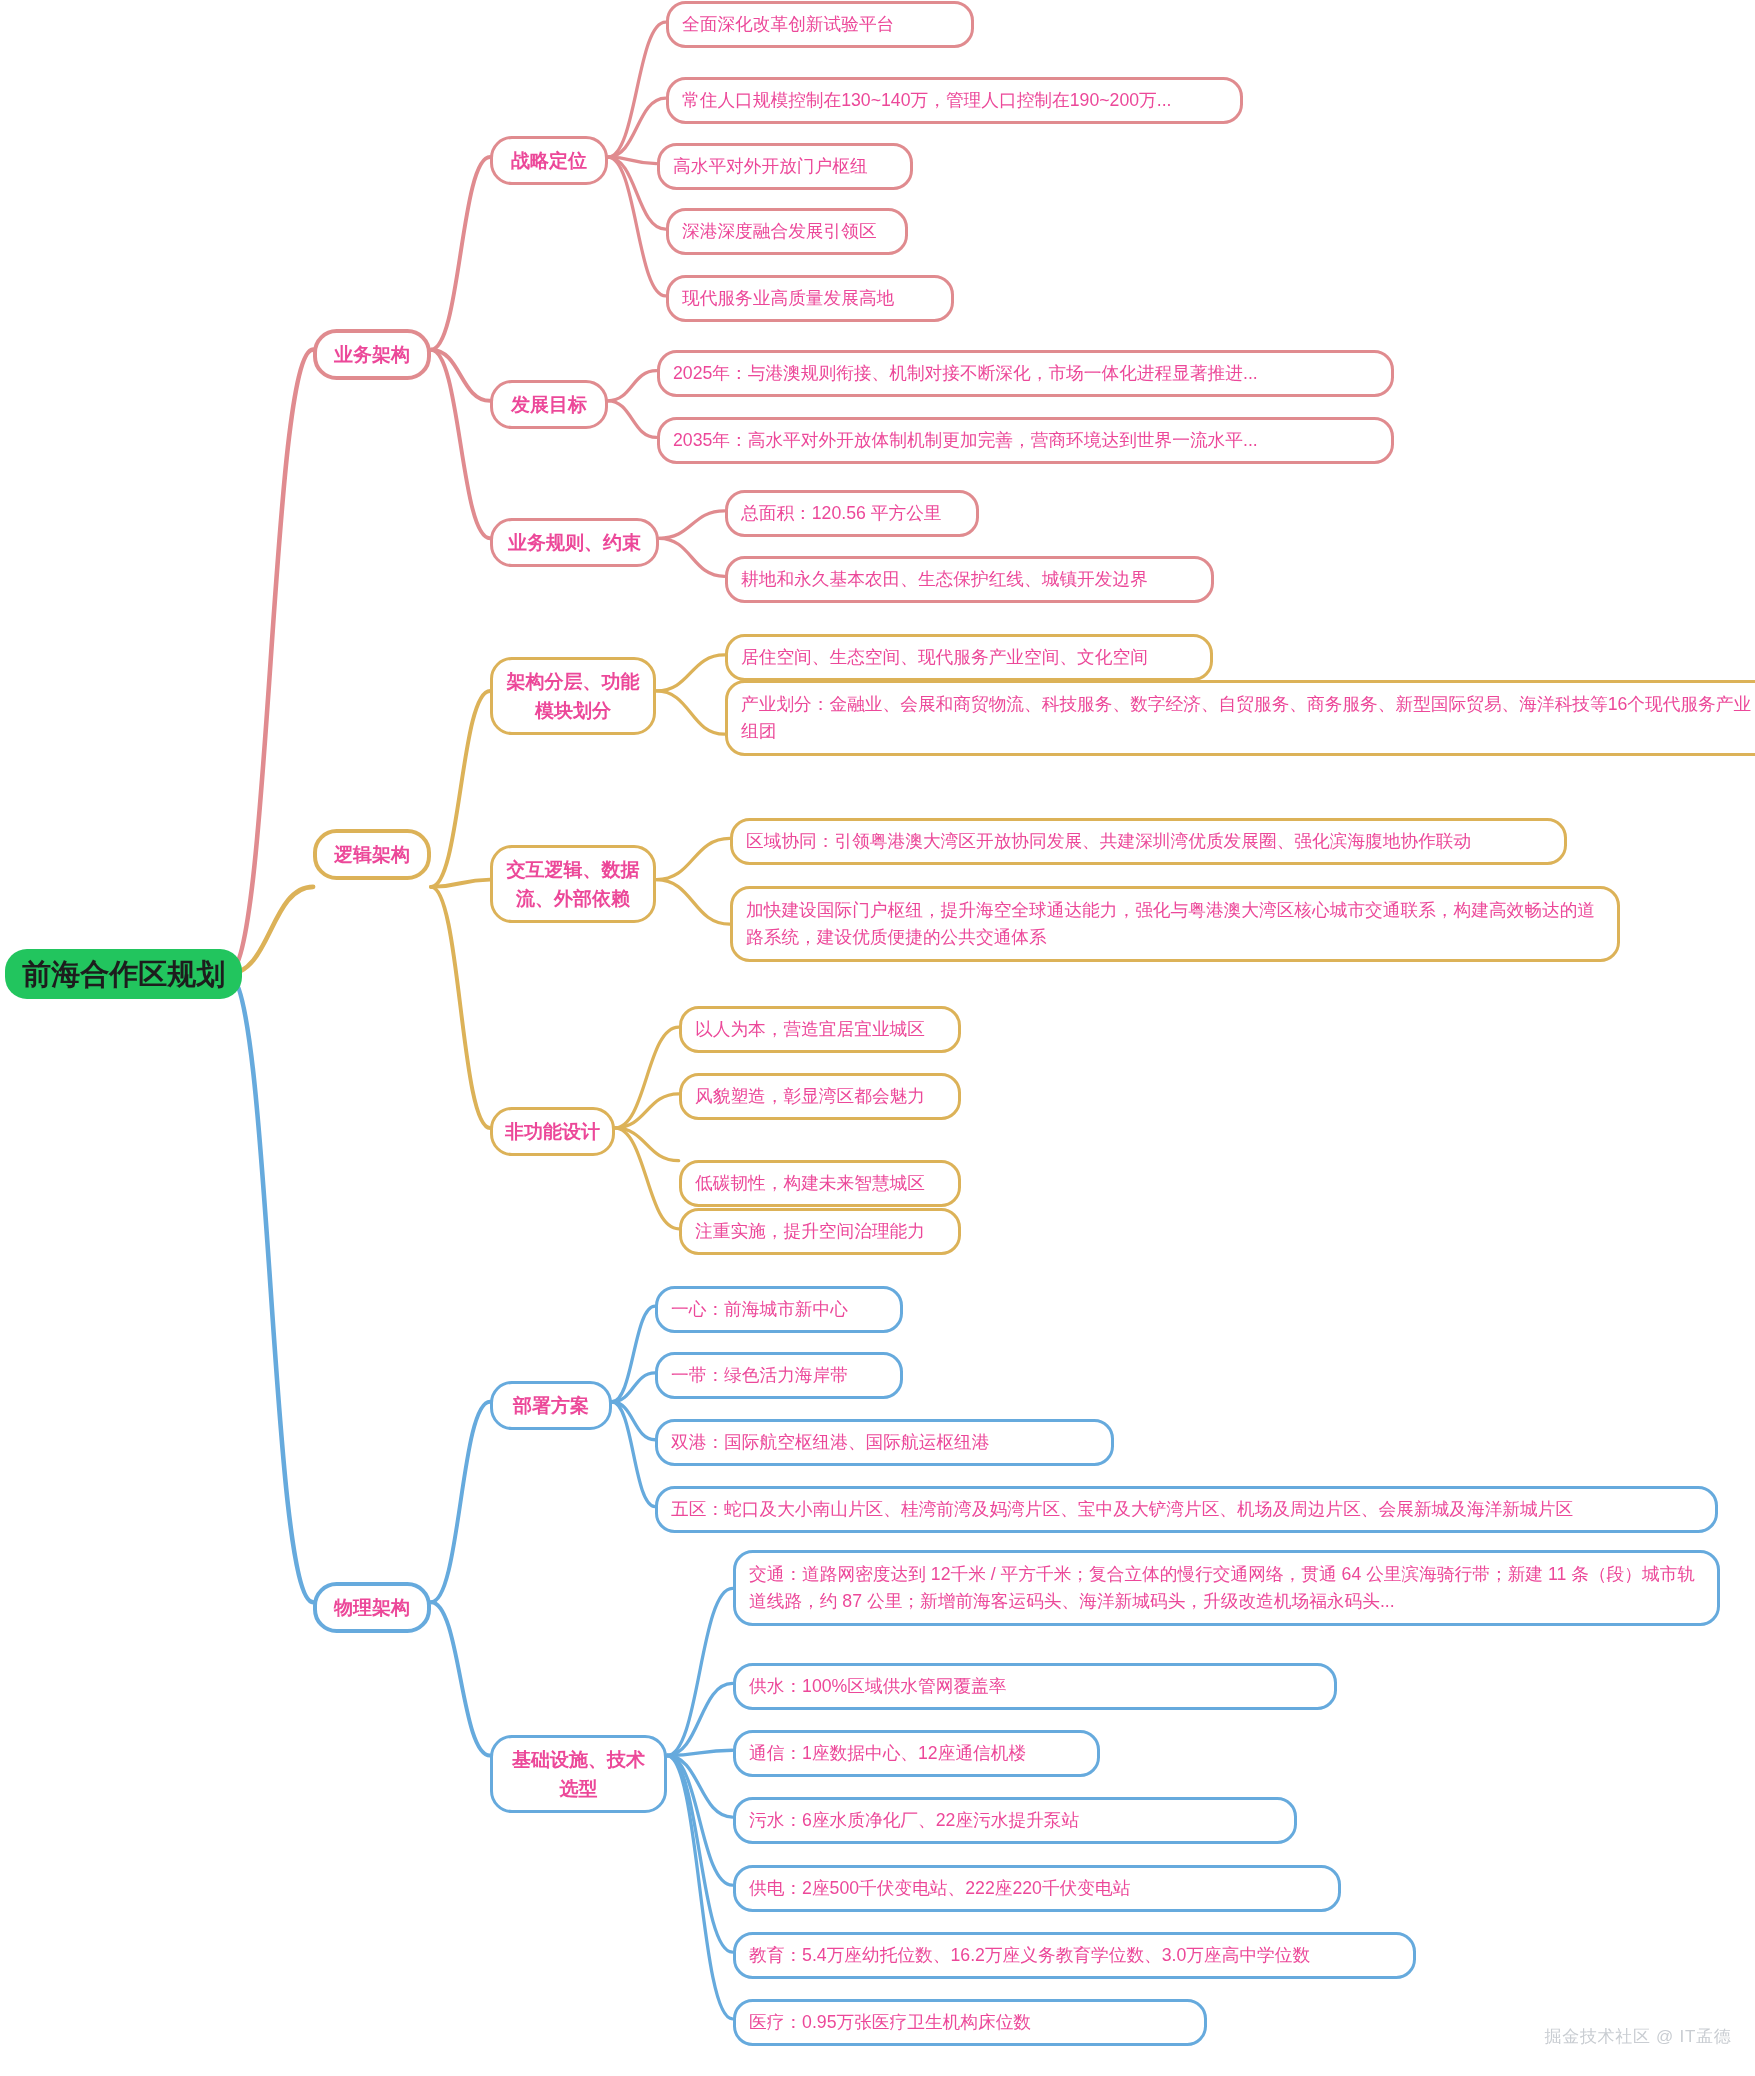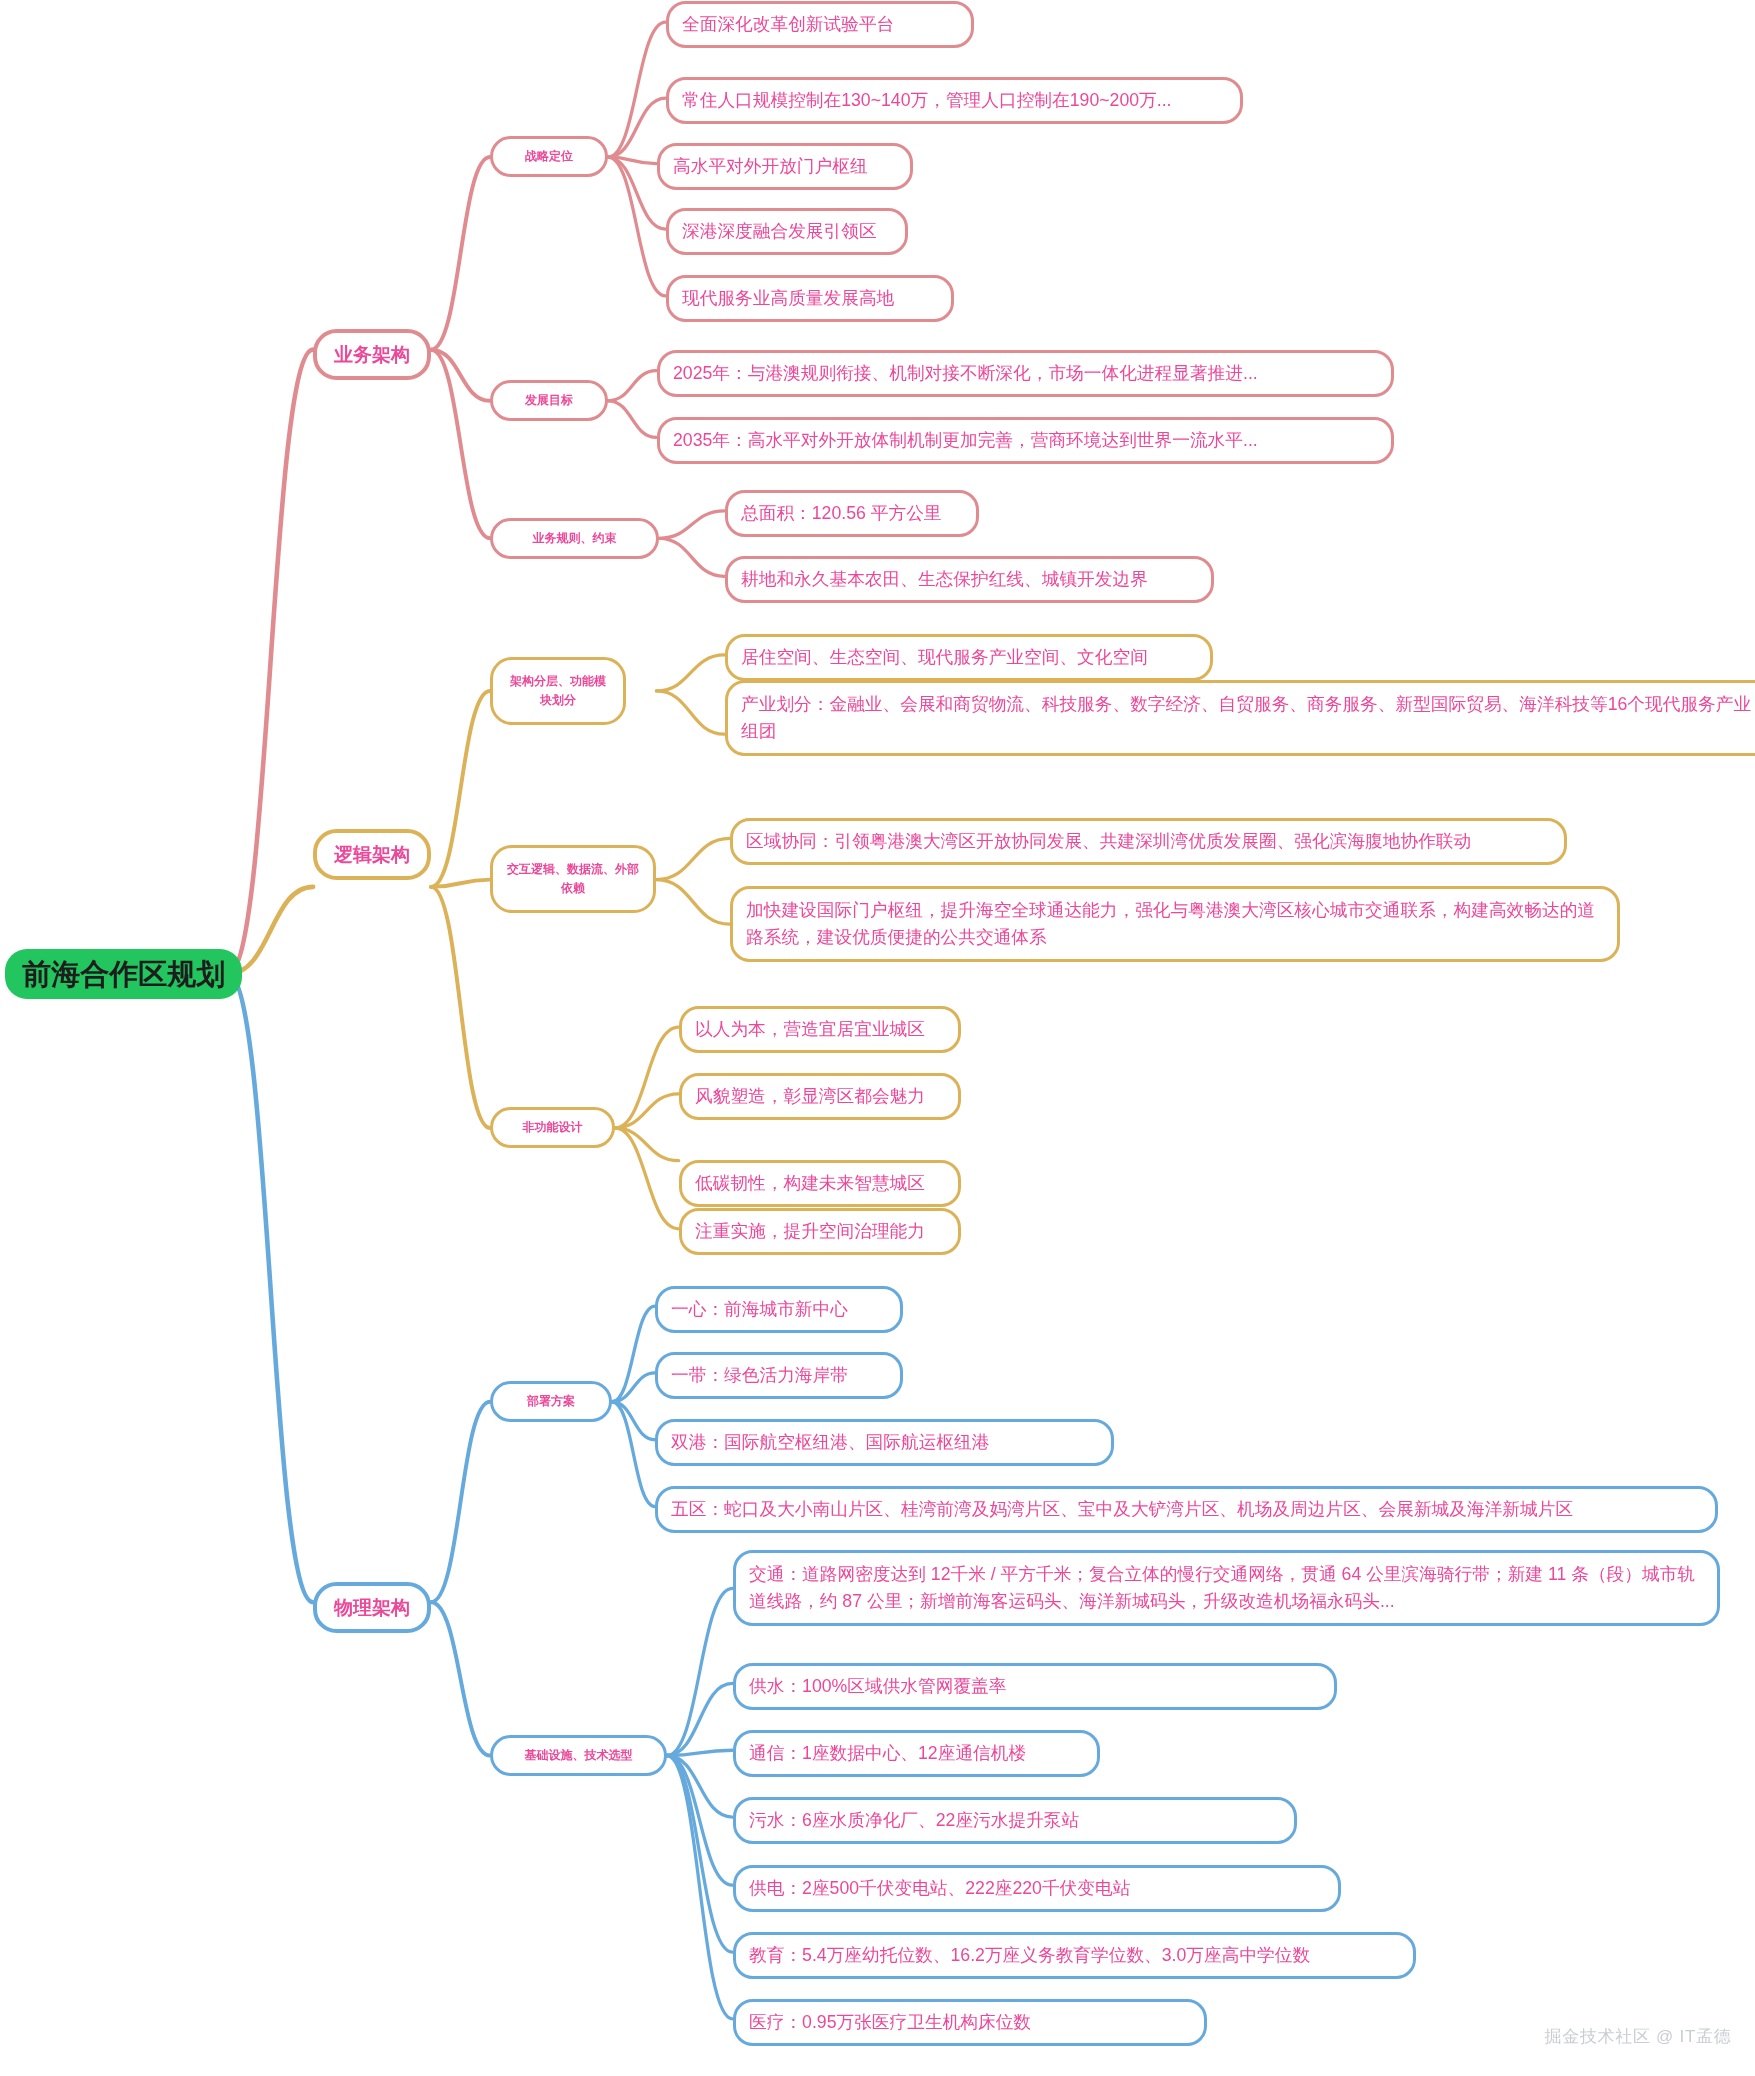--- a/index.html
+++ b/index.html
@@ -53,21 +53,21 @@
     font-size: 19px;
     font-weight: 700;
     padding: 6.6px 13px;
     justify-content: center;
     text-align: center;
   }
   .node-l2 {
     border-width: 3.9px;
     border-style: solid;
     border-radius: 22px;
-    font-size: 12px;
+    font-size: 19px;
     font-weight: 600;
     padding: 6.6px 11.8px;
     justify-content: center;
     text-align: center;
   }
   .node-l3 {
     border-width: 3.3px;
     border-style: solid;
     border-radius: 19.7px;
     font-size: 17.7px;
@@ -149,21 +149,21 @@
       <div class="node node-l3 c-red" style="left: 657px; top: 143px; width: 256px; min-height: 41px;"><span>高水平对外开放门户枢纽</span></div>
       <div class="node node-l3 c-red" style="left: 666px; top: 208px; width: 242px; min-height: 41px;"><span>深港深度融合发展引领区</span></div>
       <div class="node node-l3 c-red" style="left: 666px; top: 275px; width: 288px; min-height: 41px;"><span>现代服务业高质量发展高地</span></div>
       <div class="node node-l2 c-red" style="left: 490px; top: 380px; width: 118px; min-height: 41px;"><span>发展目标</span></div>
       <div class="node node-l3 c-red" style="left: 657px; top: 350px; width: 737px; min-height: 41px;"><span>2025年：与港澳规则衔接、机制对接不断深化，市场一体化进程显著推进...</span></div>
       <div class="node node-l3 c-red" style="left: 657px; top: 417px; width: 737px; min-height: 41px;"><span>2035年：高水平对外开放体制机制更加完善，营商环境达到世界一流水平...</span></div>
       <div class="node node-l2 c-red" style="left: 490px; top: 518px; width: 169px; min-height: 41px;"><span>业务规则、约束</span></div>
       <div class="node node-l3 c-red" style="left: 725px; top: 490px; width: 254px; min-height: 41px;"><span>总面积：120.56 平方公里</span></div>
       <div class="node node-l3 c-red" style="left: 725px; top: 556px; width: 489px; min-height: 41px;"><span>耕地和永久基本农田、生态保护红线、城镇开发边界</span></div>
       <div class="node node-l1 c-gold" style="left: 313px; top: 829px; width: 118px; min-height: 41px;"><span>逻辑架构</span></div>
-      <div class="node node-l2 c-gold" style="left: 490px; top: 657px; width: 136px; min-height: 68px; font-family: Liberation Serif, serif;"><span>架构分层、功能模块划分</span></div>
+      <div class="node node-l2 c-gold" style="left: 490px; top: 657px; width: 166px; min-height: 68px; font-family: Liberation Serif, serif;"><span>架构分层、功能模块划分</span></div>
       <div class="node node-l3 c-gold" style="left: 725px; top: 634px; width: 488px; min-height: 41px;"><span>居住空间、生态空间、现代服务产业空间、文化空间</span></div>
       <div class="node node-l3 c-gold" style="left: 725px; top: 680px; width: 1050px; min-height: 76px; align-items: center;"><span>产业划分：金融业、会展和商贸物流、科技服务、数字经济、自贸服务、商务服务、新型国际贸易、海洋科技等16个现代服务产业组团</span></div>
       <div class="node node-l2 c-gold" style="left: 490px; top: 845px; width: 166px; min-height: 68px;"><span>交互逻辑、数据流、外部依赖</span></div>
       <div class="node node-l3 c-gold" style="left: 730px; top: 818px; width: 837px; min-height: 41px;"><span>区域协同：引领粤港澳大湾区开放协同发展、共建深圳湾优质发展圈、强化滨海腹地协作联动</span></div>
       <div class="node node-l3 c-gold" style="left: 730px; top: 886px; width: 890px; min-height: 76px;"><span>加快建设国际门户枢纽，提升海空全球通达能力，强化与粤港澳大湾区核心城市交通联系，构建高效畅达的道路系统，建设优质便捷的公共交通体系</span></div>
       <div class="node node-l2 c-gold" style="left: 490px; top: 1107px; width: 125px; min-height: 41px;"><span>非功能设计</span></div>
       <div class="node node-l3 c-gold" style="left: 679px; top: 1006px; width: 282px; min-height: 41px;"><span>以人为本，营造宜居宜业城区</span></div>
       <div class="node node-l3 c-gold" style="left: 679px; top: 1073px; width: 282px; min-height: 41px;"><span>风貌塑造，彰显湾区都会魅力</span></div>
       <div class="node node-l3 c-gold" style="left: 679px; top: 1140px; width: 282px; min-height: 41px; margin-top: 20px;"><span>低碳韧性，构建未来智慧城区</span></div>
       <div class="node node-l3 c-gold" style="left: 679px; top: 1208px; width: 282px; min-height: 41px;"><span>注重实施，提升空间治理能力</span></div>

